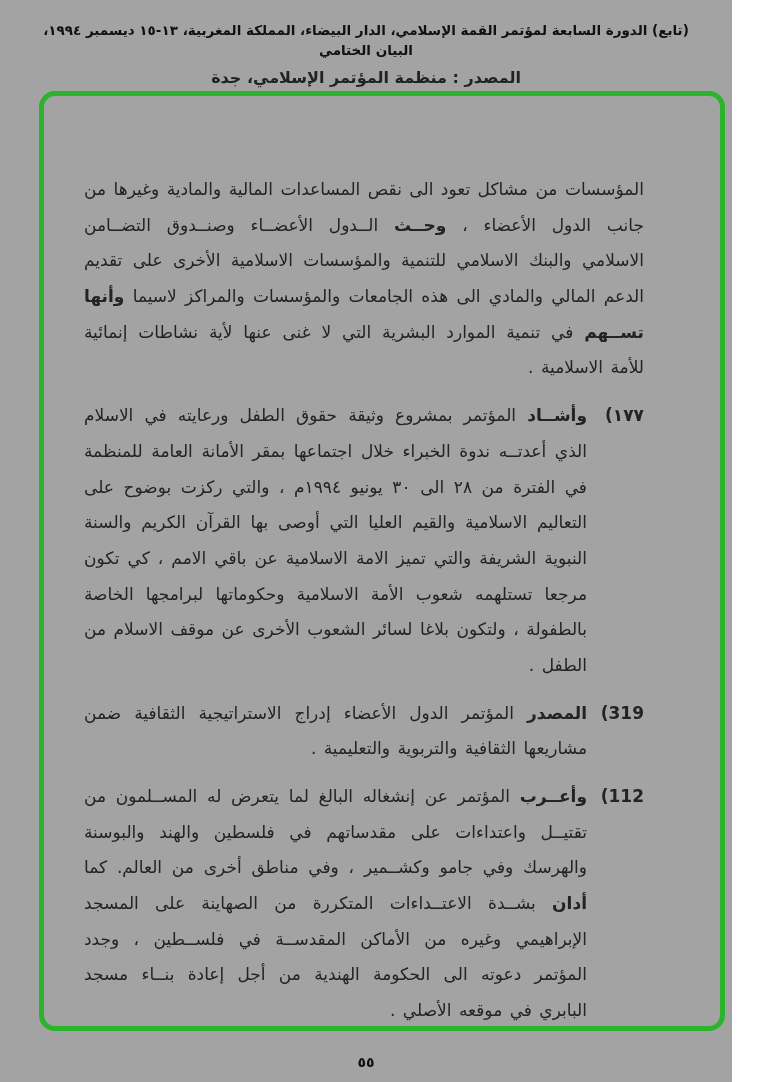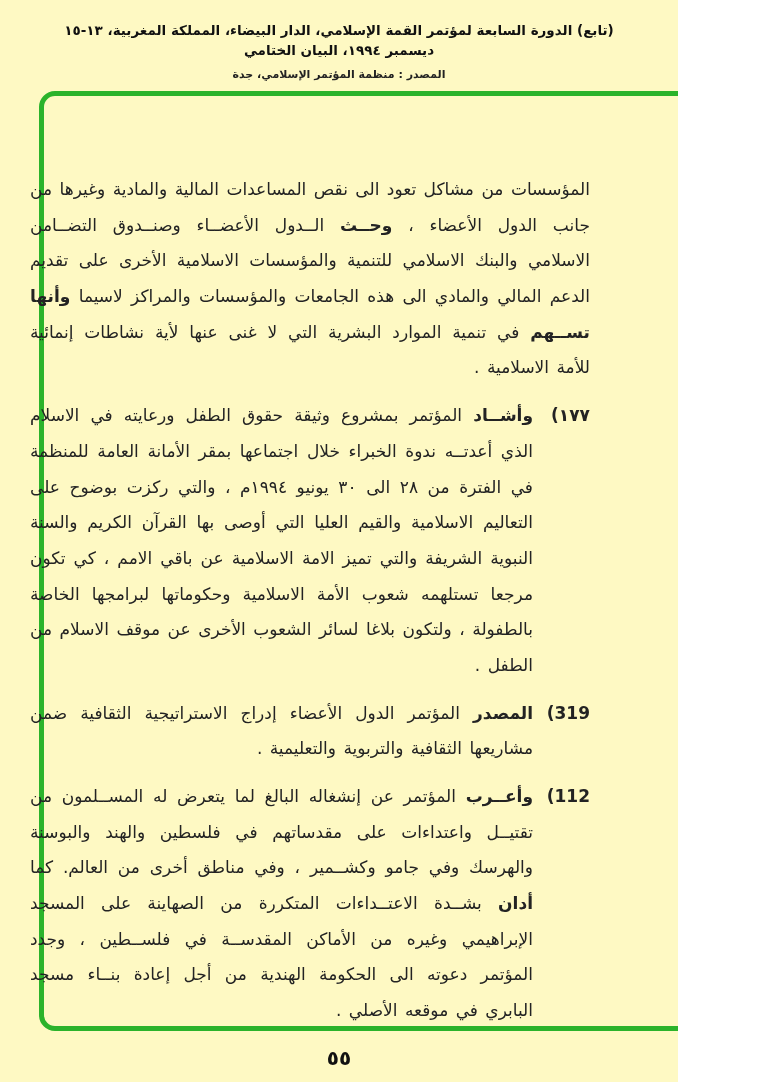--- a/index.html
+++ b/index.html
@@ -6,42 +6,42 @@
   html, body { margin: 0; padding: 0; }
   body {
     width: 764px;
     height: 1082px;
     background: #ffffff;
     font-family: "DejaVu Sans", sans-serif;
     color: #1c1c1c;
   }
   .page {
     position: relative;
-    width: 678px;
+    width: 732px;
     height: 1082px;
-    background: #fef9c3;
+    background: #a3a3a3;
     overflow: hidden;
   }
   .header {
     position: absolute;
     top: 20px;
     left: 0;
     width: 100%;
     text-align: center;
     direction: rtl;
     color: #111;
   }
   .header-line1 {
     font-size: 13.5px;
     font-weight: bold;
     padding: 0 40px;
     line-height: 1.5;
   }
   .header-line2 {
-    font-size: 11px;
+    font-size: 16px;
     font-weight: bold;
     margin-top: 7px;
     color: #222;
   }
   .frame {
     position: absolute;
     top: 91px;
     left: 39px;
     width: 686px;
     height: 940px;
@@ -77,21 +77,21 @@
     white-space: nowrap;
   }
   .item-text { margin: 0; }
   .bold { font-weight: bold; }
   .page-number {
     position: absolute;
     bottom: 12px;
     left: 0;
     width: 100%;
     text-align: center;
-    font-size: 20px;
+    font-size: 14px;
     font-weight: bold;
     direction: rtl;
     color: #111;
   }
 </style>
 </head>
 <body>
 
 <div class="page">
 

